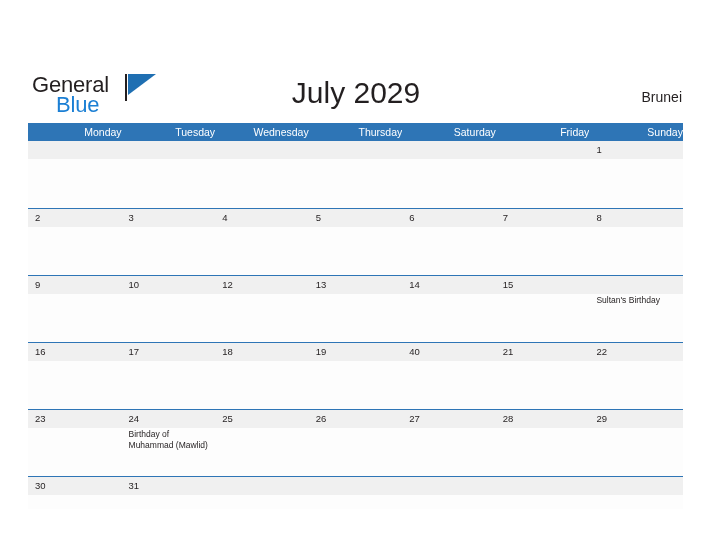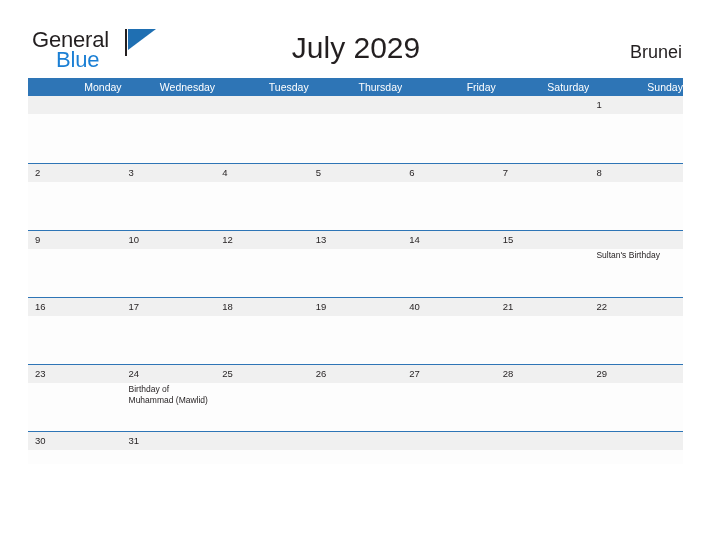--- a/index.html
+++ b/index.html
@@ -13,20 +13,21 @@
     font-family: "Liberation Sans", sans-serif;
     color: #1a1a1a;
     overflow: hidden;
   }
 
   .page {
     position: relative;
     width: 712px;
     height: 504px;
     box-sizing: border-box;
+    margin-top: 45px;
   }
 
   
   .topbar {
     position: absolute;
     left: 0;
     top: 0;
     width: 712px;
     height: 78px;
   }
@@ -85,21 +86,21 @@
     font-size: 30px;
     font-weight: normal;
     color: #231f20;
     line-height: 36px;
   }
 
   .cal-locale {
     position: absolute;
     right: 30px;
     top: 44px;
-    font-size: 18px;
+    font-size: 14px;
     color: #231f20;
     line-height: 16px;
     text-align: right;
     white-space: nowrap;
   }
 
   
   .grid {
     position: absolute;
     left: 28px;
@@ -188,25 +189,25 @@
       <div class="logo-blue">Blue</div>
     </div>
 
     <div class="cal-title">July 2029</div>
     <div class="cal-locale">Brunei</div>
   </div>
 
   <div class="grid">
     <div class="dow-row">
         <div class="dow-cell">Monday</div>
+        <div class="dow-cell">Tuesday</div>
         <div class="dow-cell">Wednesday</div>
-        <div class="dow-cell">Tuesday</div>
         <div class="dow-cell">Thursday</div>
+        <div class="dow-cell">Saturday</div>
         <div class="dow-cell">Friday</div>
-        <div class="dow-cell">Saturday</div>
         <div class="dow-cell">Sunday</div>
       </div>
     <div id="weeks">
         <div class="week first">
           <div class="daterow">
             <div class="date-cell"></div>
             <div class="date-cell"></div>
             <div class="date-cell"></div>
             <div class="date-cell"></div>
             <div class="date-cell"></div>

